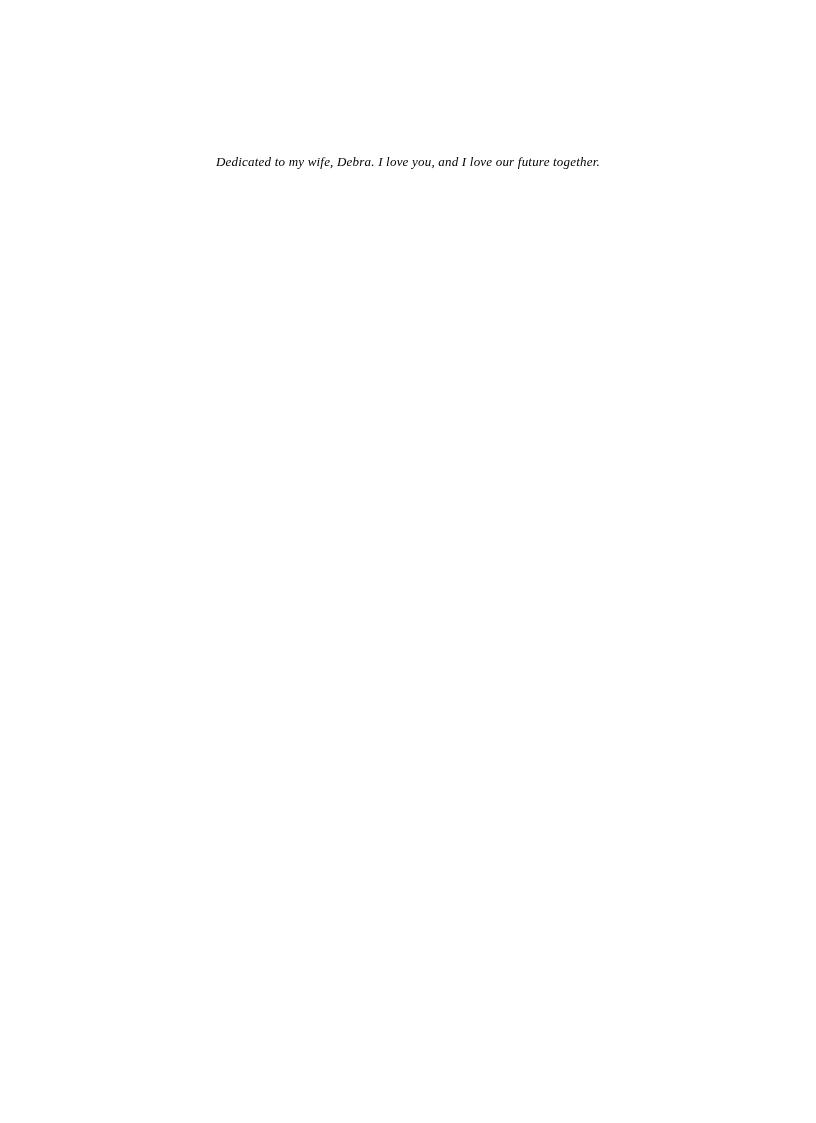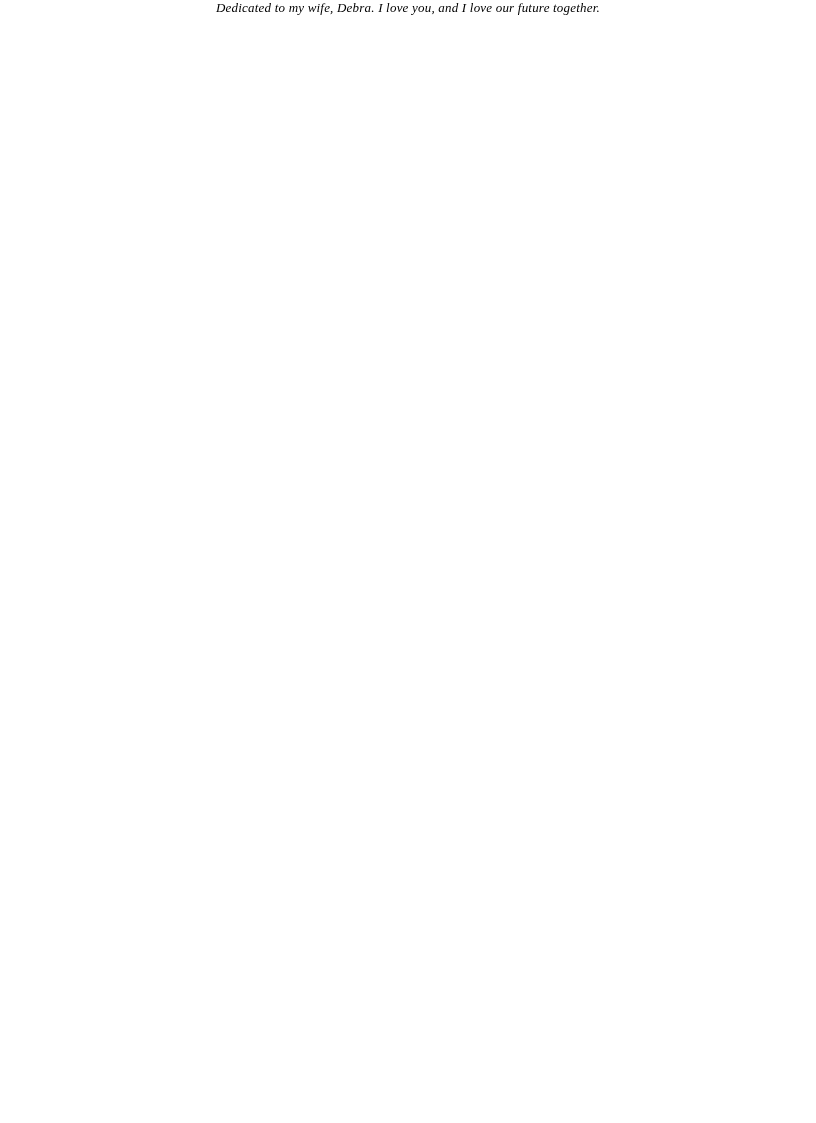--- a/index.html
+++ b/index.html
@@ -10,20 +10,21 @@
     body {
       width: 816px;
       height: 1123px;
       background-color: #ffffff;
       font-family: Georgia, 'Times New Roman', Times, serif;
       position: relative;
     }
     .page {
       width: 100%;
       height: 100%;
+      padding-top: 154px;
       border-radius: 25px;
     }
     .dedication {
       text-align: center;
       font-style: italic;
       font-size: 13px;
       color: #000000;
       letter-spacing: 0.2px;
     }
   </style>

